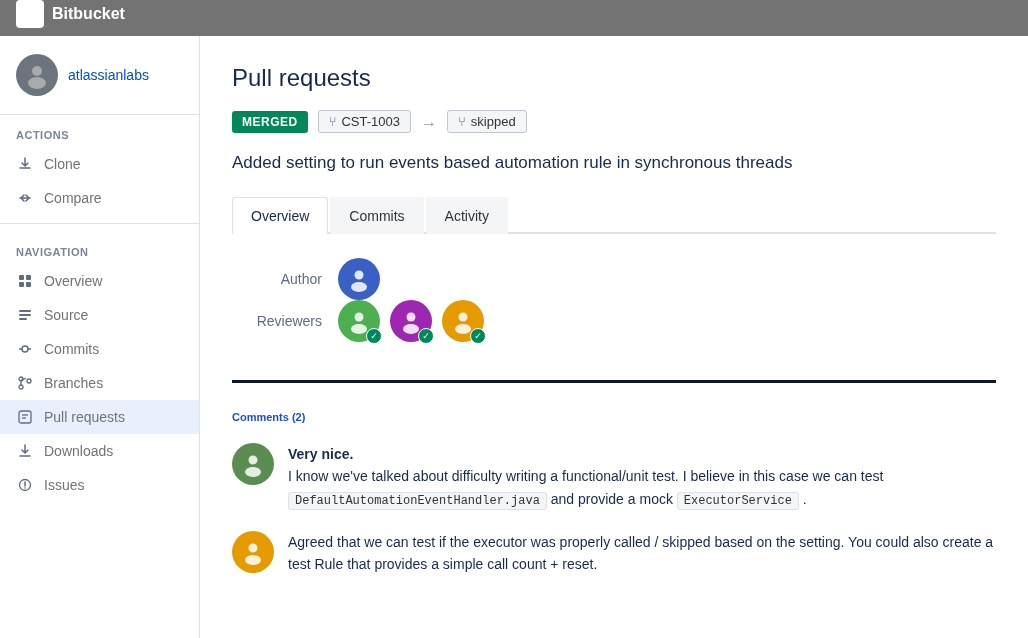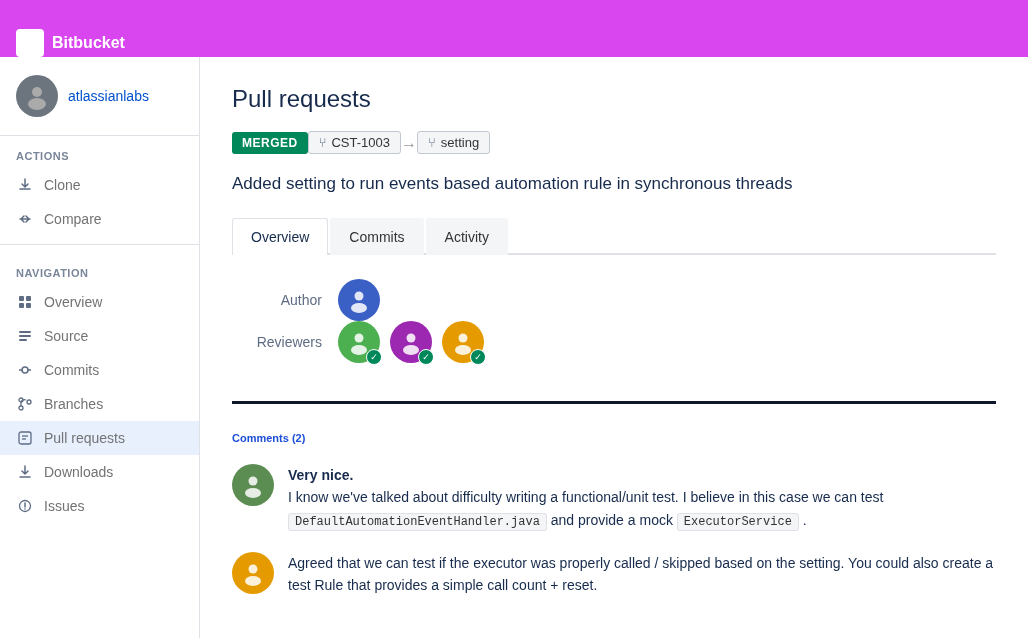--- a/index.html
+++ b/index.html
@@ -1,23 +1,23 @@
 <!DOCTYPE html>
 <html><head>
   <meta charset="utf-8">
   <style>
     * { box-sizing: border-box; margin: 0; padding: 0; }
     body { font-family: -apple-system, BlinkMacSystemFont, "Segoe UI", Arial, sans-serif; font-size: 14px; color: #333; background: #f4f5f7; display: flex; flex-direction: column; height: 638px; width: 1028px; overflow: hidden; }
 
     
     .top-nav {
-      background: #d946ef;
-      height: 57px;
-      display: flex;
-      align-items: flex-end;
+      background: #737373;
+      height: 36px;
+      display: flex;
+      align-items: flex-start;
       padding: 0 16px;
       flex-shrink: 0;
     }
     .bitbucket-logo {
       display: flex;
       align-items: center;
       gap: 8px;
       color: #fff;
       font-weight: 700;
       font-size: 16px;
@@ -114,20 +114,21 @@
       font-size: 24px;
       font-weight: 400;
       color: #172b4d;
       margin-bottom: 18px;
     }
 
     
     .pr-meta {
       display: flex;
       align-items: center;
+      gap: 10px;
       margin-bottom: 18px;
     }
     .badge-merged {
       background: #00875a;
       color: #fff;
       font-size: 12px;
       font-weight: 700;
       padding: 4px 10px;
       border-radius: 3px;
       letter-spacing: 0.5px;
@@ -408,21 +409,21 @@
 
     <div class="pr-meta">
       <span class="badge-merged">MERGED</span>
       <div class="branch-pill">
         <span class="branch-icon">⑂</span>
         <span>CST-1003</span>
       </div>
       <span class="arrow-icon">→</span>
       <div class="branch-pill">
         <span class="branch-icon">⑂</span>
-        <span>setting</span>
+        <span>skipped</span>
       </div>
     </div>
 
     <div class="pr-description">Added setting to run events based automation rule in synchronous threads</div>
 
     <div class="tabs">
       <div class="tab active">
         <span>Overview</span>
       </div>
       <div class="tab">

